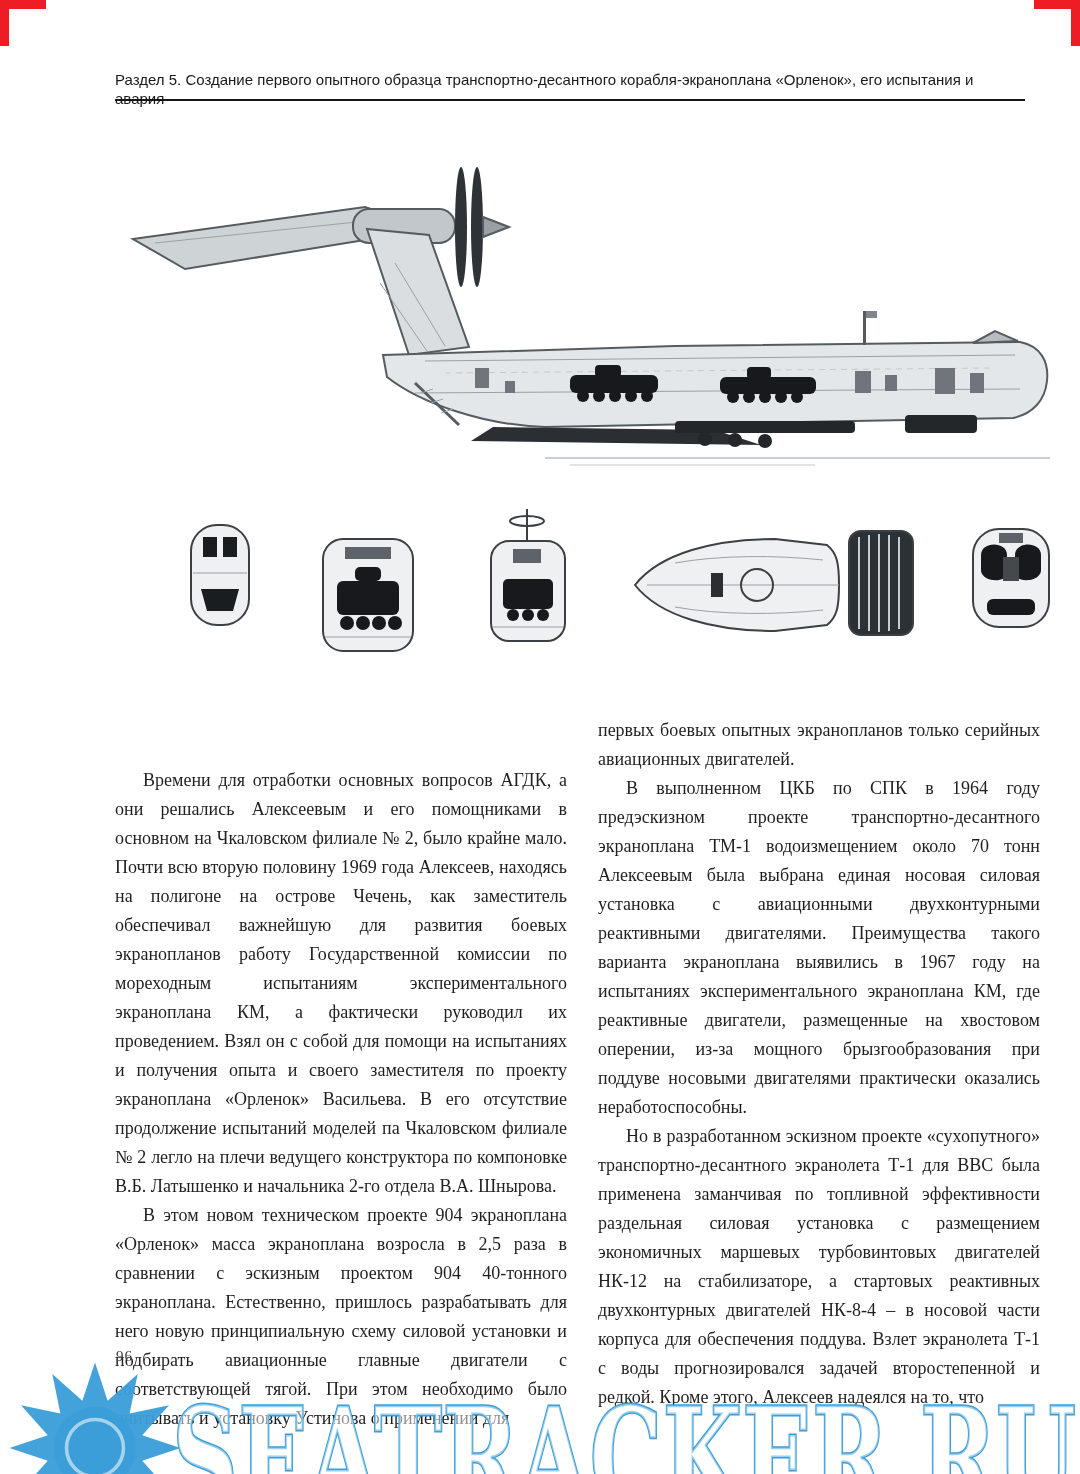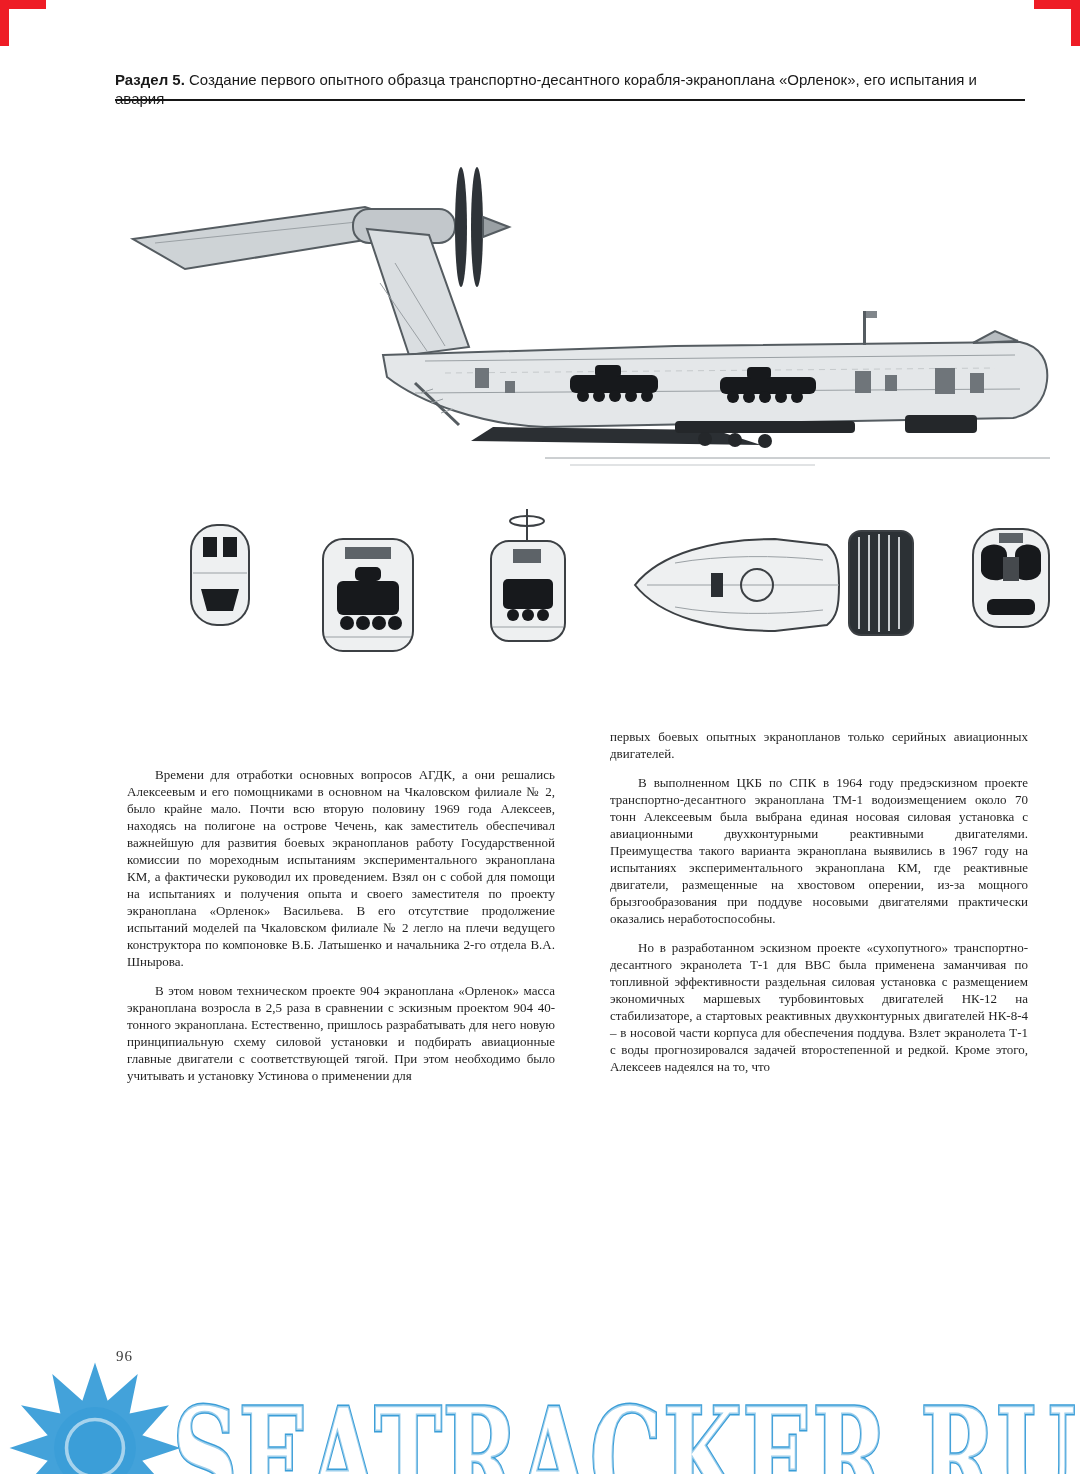--- a/index.html
+++ b/index.html
@@ -26,43 +26,43 @@
   .crop.tl-h{left:0;top:0;width:46px;height:9px;}
   .crop.tl-v{left:0;top:0;width:9px;height:46px;}
   .crop.tr-h{right:0;top:0;width:46px;height:9px;}
   .crop.tr-v{right:0;top:0;width:9px;height:46px;}
 
   .running-header{
     position:absolute;left:115px;top:70px;width:910px;
     font-family:"Liberation Sans", sans-serif;
     font-size:15px;line-height:19px;color:#1a1a1a;
   }
-  .running-header .bold{font-weight:bold;}
+  .running-header .bold{font-weight:normal;}
   .header-rule{
     position:absolute;left:115px;top:99px;width:910px;height:2px;
     background:#161616;
   }
 
   .figure-main{position:absolute;left:115px;top:143px;width:940px;height:335px;}
   .figure-sections{position:absolute;left:115px;top:503px;width:940px;height:170px;}
 
   .columns{
     position:absolute;left:115px;top:716px;width:925px;
     display:flex;gap:31px;
   }
   .col-left{width:452px;}
   .col-right{width:442px;}
   .caption{
     font-family:"Liberation Sans", sans-serif;
     font-weight:bold;font-size:15.5px;line-height:21px;color:#111;
     margin-bottom:50px;
   }
   .bodytext p{
-    margin:12px;
-    font-size:13px;line-height:17px;
+    margin:0;
+    font-size:18px;line-height:29px;
     text-align:justify;
     text-indent:28px;
     hyphens:auto;
   }
   .bodytext p.noindent{text-indent:0;}
 
   .page-number{
     position:absolute;left:116px;top:1348px;
     font-size:15px;color:#3d3d3d;letter-spacing:1px;
   }

